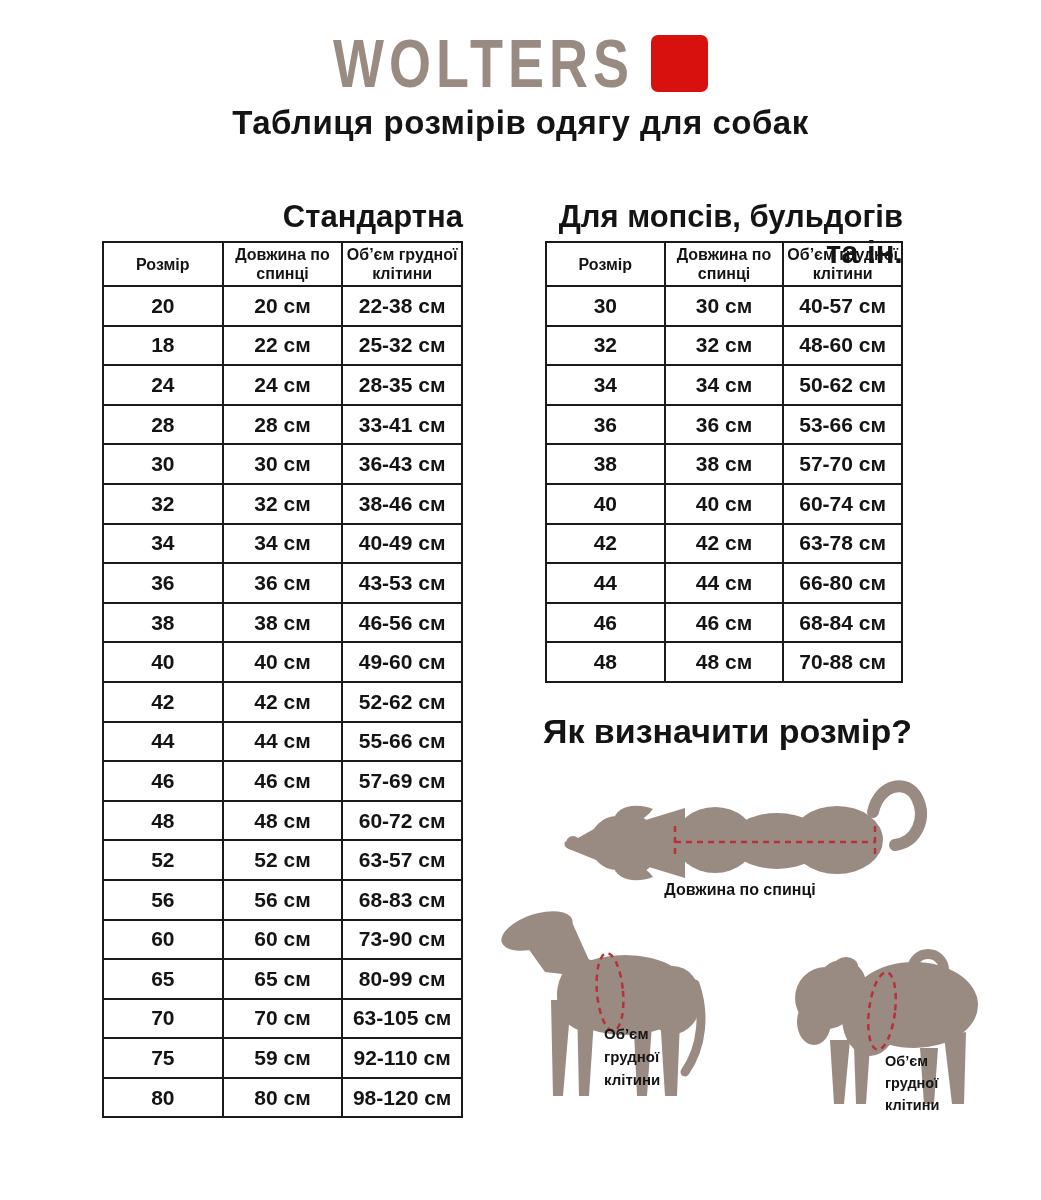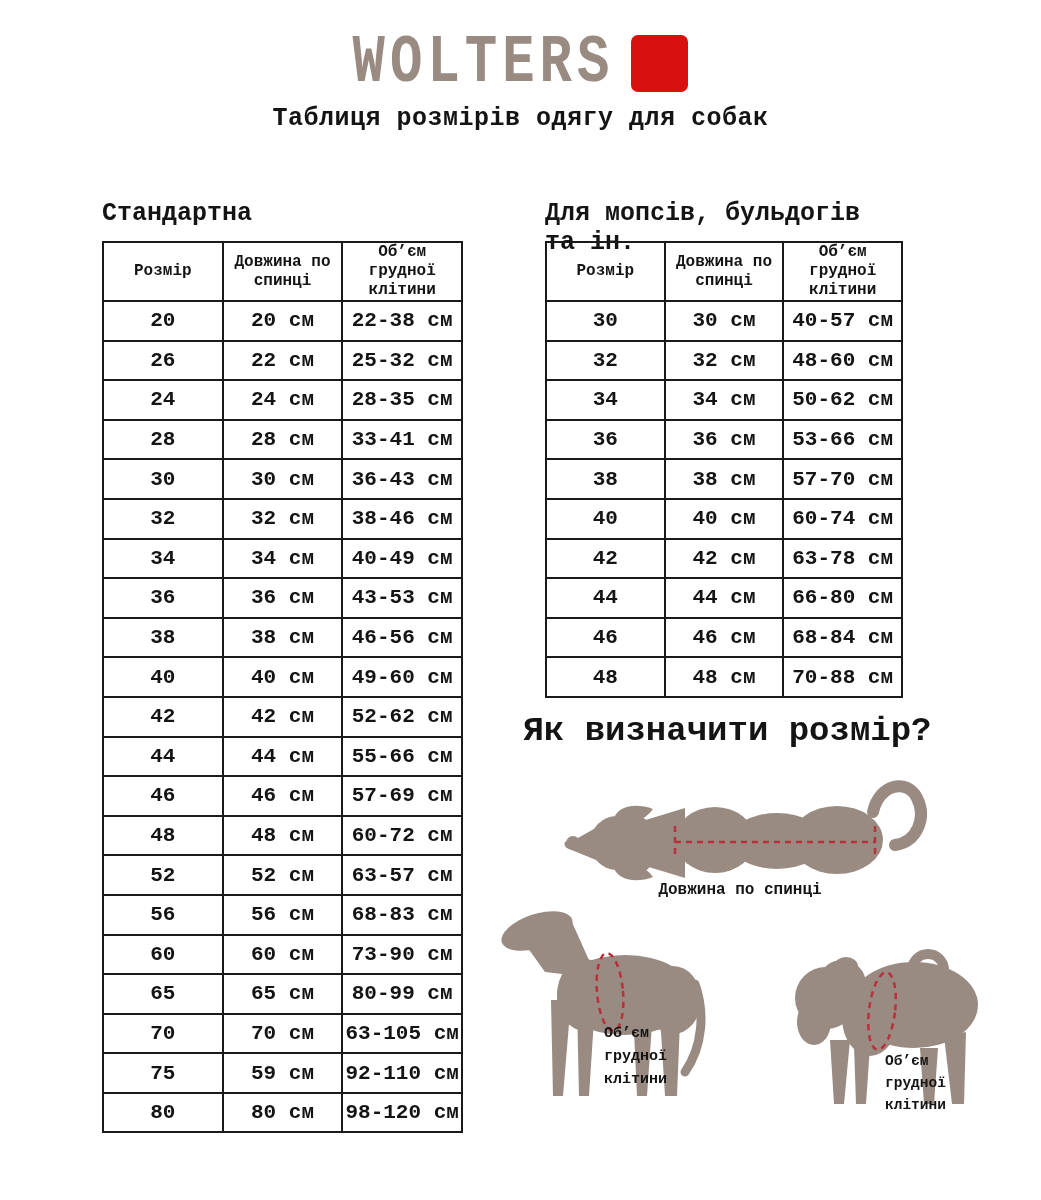--- a/index.html
+++ b/index.html
@@ -1,29 +1,29 @@
 <!DOCTYPE html>
 <html style="--taupe: #9a8b82; --brand-red: #d8100e; --measure-red: #b8303a;"><head>
 <meta charset="utf-8">
 <style>
   html,body{margin:0;padding:0;background:#fff;}
   .page{position:relative;width:1041px;height:1200px;background:#fff;overflow:hidden;
-        font-family:Liberation Mono, monospace;color:#141414;}
+        font-family:Liberation Sans, sans-serif;color:#141414;}
 
   
   .logo-row{position:absolute;left:0;top:32px;width:100%;height:62px;
             display:flex;align-items:center;justify-content:center;gap:17px;}
   .logo-text{font-weight:700;font-size:54px;line-height:1;letter-spacing:5px;
              transform:scaleY(1.28);color:var(--taupe);}
   .logo-square{width:57px;height:57px;border-radius:7px;background:var(--brand-red);}
 
   
   .page-title{position:absolute;left:0;top:104px;width:100%;text-align:center;
-              font-size:25px;font-weight:700;letter-spacing:.5px;}
-  .tbl-title{position:absolute;top:199px;font-size:25px;font-weight:700;text-align:left;}
+              font-size:33px;font-weight:700;letter-spacing:.5px;}
+  .tbl-title{position:absolute;top:199px;font-size:31px;font-weight:700;text-align:right;}
   .tbl-title.std{left:102px;width:361px;}
   .tbl-title.pug{left:545px;width:358px;}
   .section-title{position:absolute;left:505px;top:712px;width:445px;text-align:center;
                  font-size:34px;font-weight:700;}
 
   
   table{position:absolute;top:241px;border-collapse:collapse;table-layout:fixed;}
   table.std{left:102px;width:361px;}
   table.pug{left:545px;width:358px;}
   th,td{border:2px solid #1a1a1a;text-align:center;vertical-align:middle;
@@ -62,21 +62,21 @@
           <th>Об’єм грудної клітини</th>
         </tr>
     </thead>
     <tbody>
         <tr>
           <td>20</td>
           <td>20 см</td>
           <td>22-38 см</td>
         </tr>
         <tr>
-          <td>26</td>
+          <td>18</td>
           <td>22 см</td>
           <td>25-32 см</td>
         </tr>
         <tr>
           <td>24</td>
           <td>24 см</td>
           <td>28-35 см</td>
         </tr>
         <tr>
           <td>28</td>

